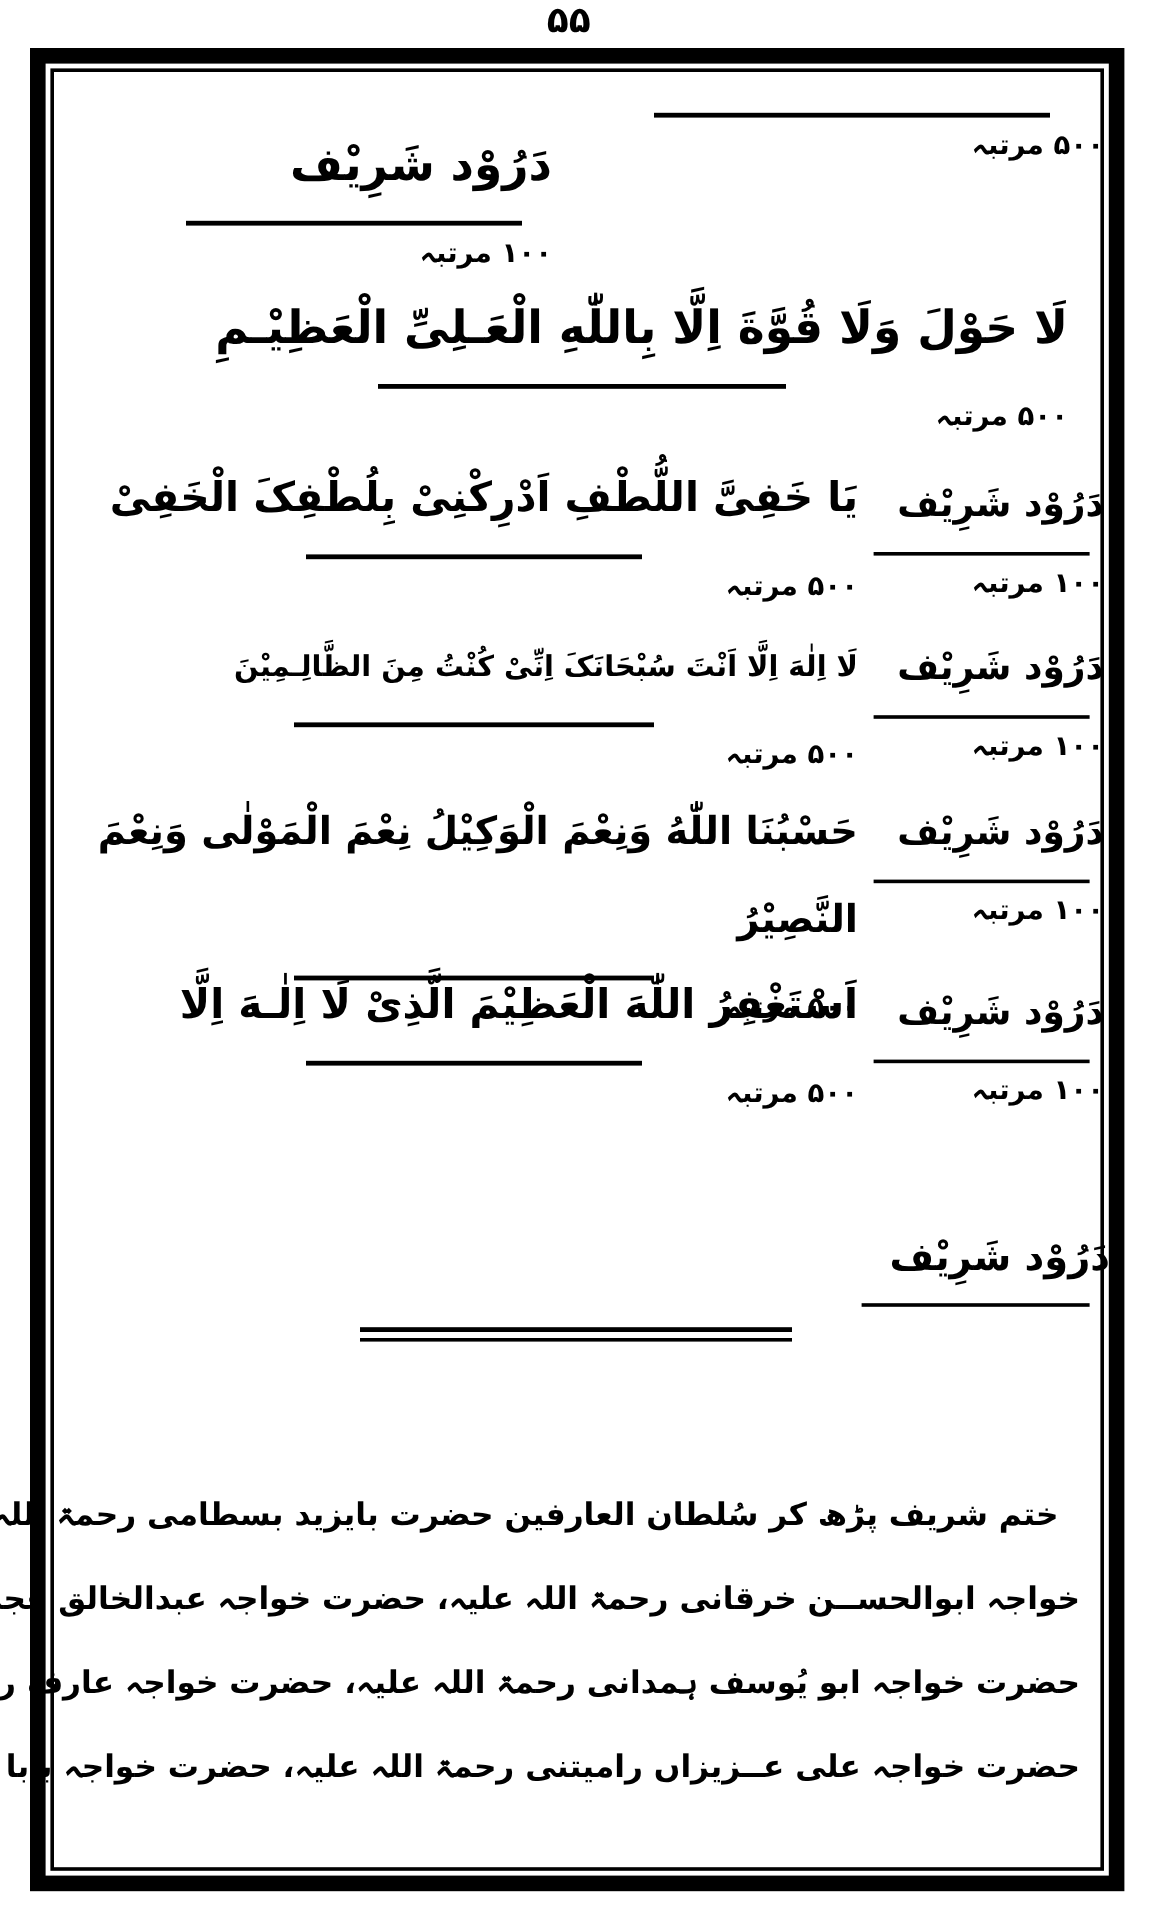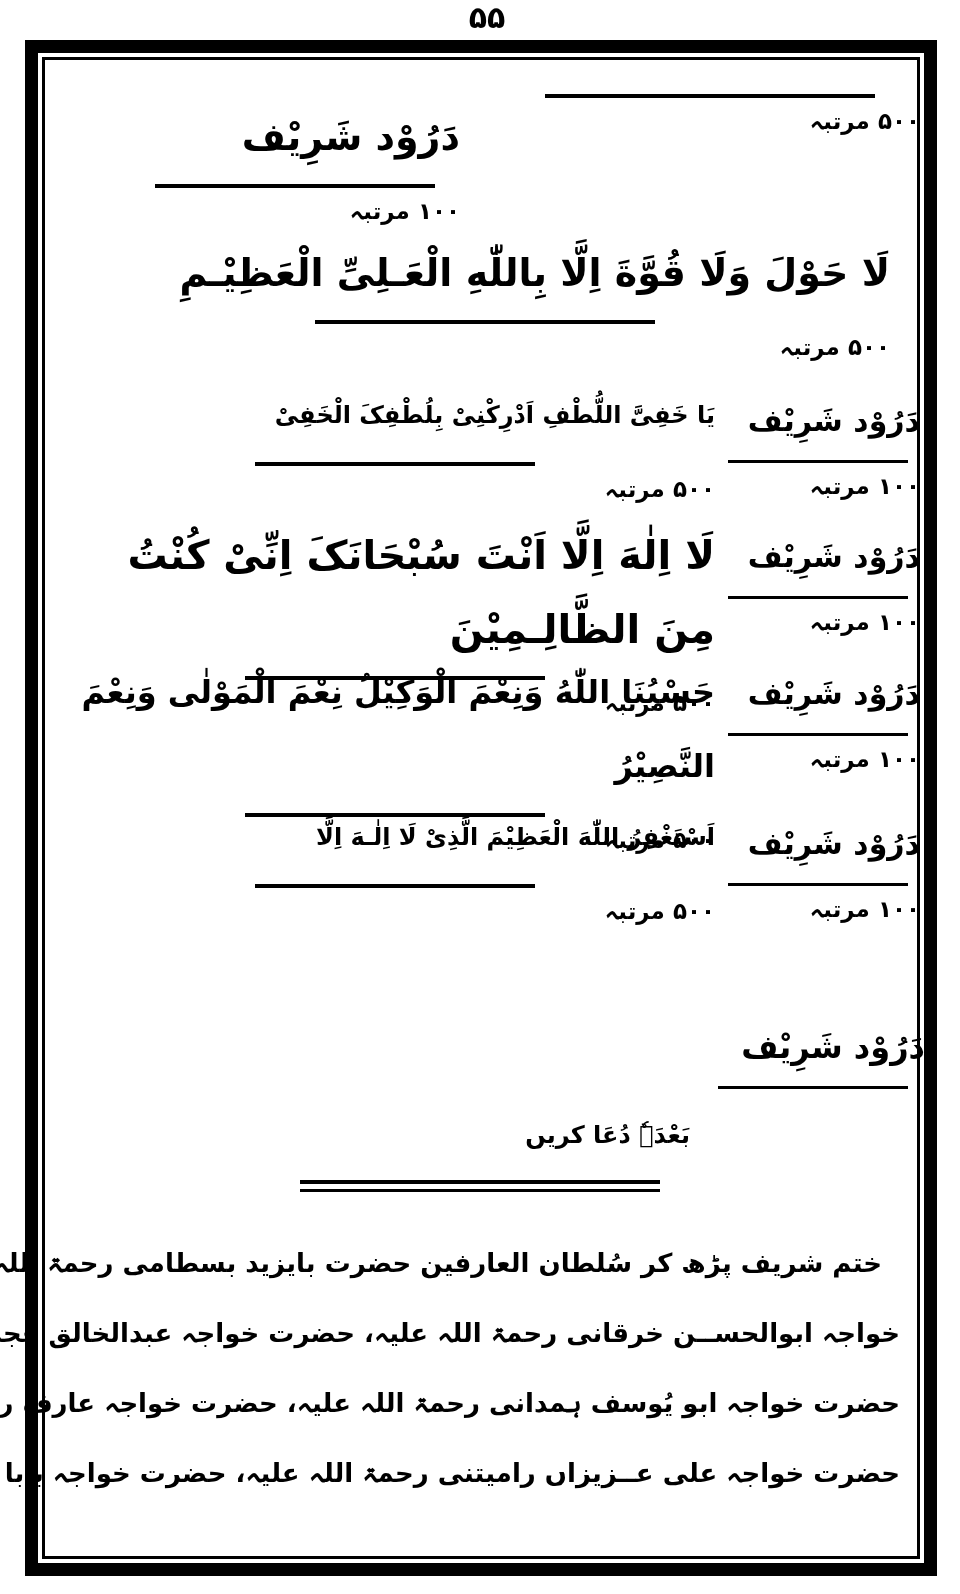--- a/index.html
+++ b/index.html
@@ -14,24 +14,24 @@
   .center{text-align:right;}
   
   .frame-outer{
     position:absolute;left:25px;top:40px;width:912px;height:1536px;
     box-sizing:border-box;border:13px solid #000;
   }
   .frame-inner{
     position:absolute;inset:4px;border:3px solid #000;
   }
   .pagenum{
-    position:absolute;top:0px;left:17px;width:940px;text-align:center;
+    position:absolute;top:0px;left:4px;width:940px;text-align:center;
     font-size:30px;font-weight:bold;letter-spacing:2px;
   }
-  .dhikr{font-weight:bold;line-height:74px;font-size:24px;}
+  .dhikr{font-weight:bold;line-height:74px;font-size:34px;}
   .dhikr.lg{font-size:38px;}
   .label{font-weight:bold;font-size:30px;line-height:58px;}
   .count{font-weight:bold;font-size:23px;line-height:34px;}
   .rule{height:4px;background:#000;margin:10px auto 6px;}
   .rule.thin{height:3px;}
   .double-rule{
     box-sizing:border-box;height:12px;margin:8px auto 0;
     border-top:4px solid #000;border-bottom:3px solid #000;
   }
   .footer-line{
@@ -75,21 +75,21 @@
   <div class="rule" style="width:280px;"></div>
   <div class="count">۵۰۰ مرتبہ</div>
 </div>
 
 <div class="abs rtl center" style="left:715px;top:528px;width:205px;">
   <div class="label">دَرُوْد شَرِیْف</div>
   <div class="rule thin" style="width:180px;"></div>
   <div class="count">۱۰۰ مرتبہ</div>
 </div>
 <div class="abs rtl center" style="left:75px;top:518px;width:640px;">
-  <div class="dhikr" style="font-size:40px;">لَا اِلٰهَ اِلَّا اَنْتَ سُبْحَانَکَ اِنِّیْ کُنْتُ مِنَ الظَّالِـمِیْنَ</div>
+  <div class="dhikr" style="font-size:24px;">لَا اِلٰهَ اِلَّا اَنْتَ سُبْحَانَکَ اِنِّیْ کُنْتُ مِنَ الظَّالِـمِیْنَ</div>
   <div class="rule" style="width:300px;"></div>
   <div class="count">۵۰۰ مرتبہ</div>
 </div>
 
 <div class="abs rtl center" style="left:715px;top:665px;width:205px;">
   <div class="label">دَرُوْد شَرِیْف</div>
   <div class="rule thin" style="width:180px;"></div>
   <div class="count">۱۰۰ مرتبہ</div>
 </div>
 <div class="abs rtl center" style="left:75px;top:655px;width:640px;">
@@ -108,21 +108,20 @@
   <div class="rule" style="width:280px;"></div>
   <div class="count">۵۰۰ مرتبہ</div>
 </div>
 
 <div class="abs rtl center" style="left:700px;top:1018px;width:225px;">
   <div class="label" style="font-size:32px;">دَرُوْد شَرِیْف</div>
   <div class="rule thin" style="width:190px;"></div>
 </div>
 
 <div class="abs rtl center" style="left:270px;top:1098px;width:420px;">
-  <div class="dhikr">بَعْدَہٗ دُعَا کریں</div>
   <div class="double-rule" style="width:360px;"></div>
 </div>
 
 <div class="abs rtl center" style="left:62px;top:1228px;width:838px;">
   <div class="footer-line indent">ختم شریف پڑھ کر سُلطان العارفین حضرت بایزید بسطامی رحمۃ اللہ علیہ اور</div>
   <div class="footer-line">خواجہ ابوالحســن خرقانی رحمۃ اللہ علیہ، حضرت خواجہ عبدالخالق غجدوانی رحمۃ اللہ علیہ،</div>
   <div class="footer-line">حضرت خواجہ ابو یُوسف ہمدانی رحمۃ اللہ علیہ، حضرت خواجہ عارف ریوگری رحمۃ اللہ علیہ</div>
   <div class="footer-line">حضرت خواجہ علی عــزیزاں رامیتنی رحمۃ اللہ علیہ، حضرت خواجہ بابا سماسی رحمۃ اللہ علیہ</div>
 </div>
 

